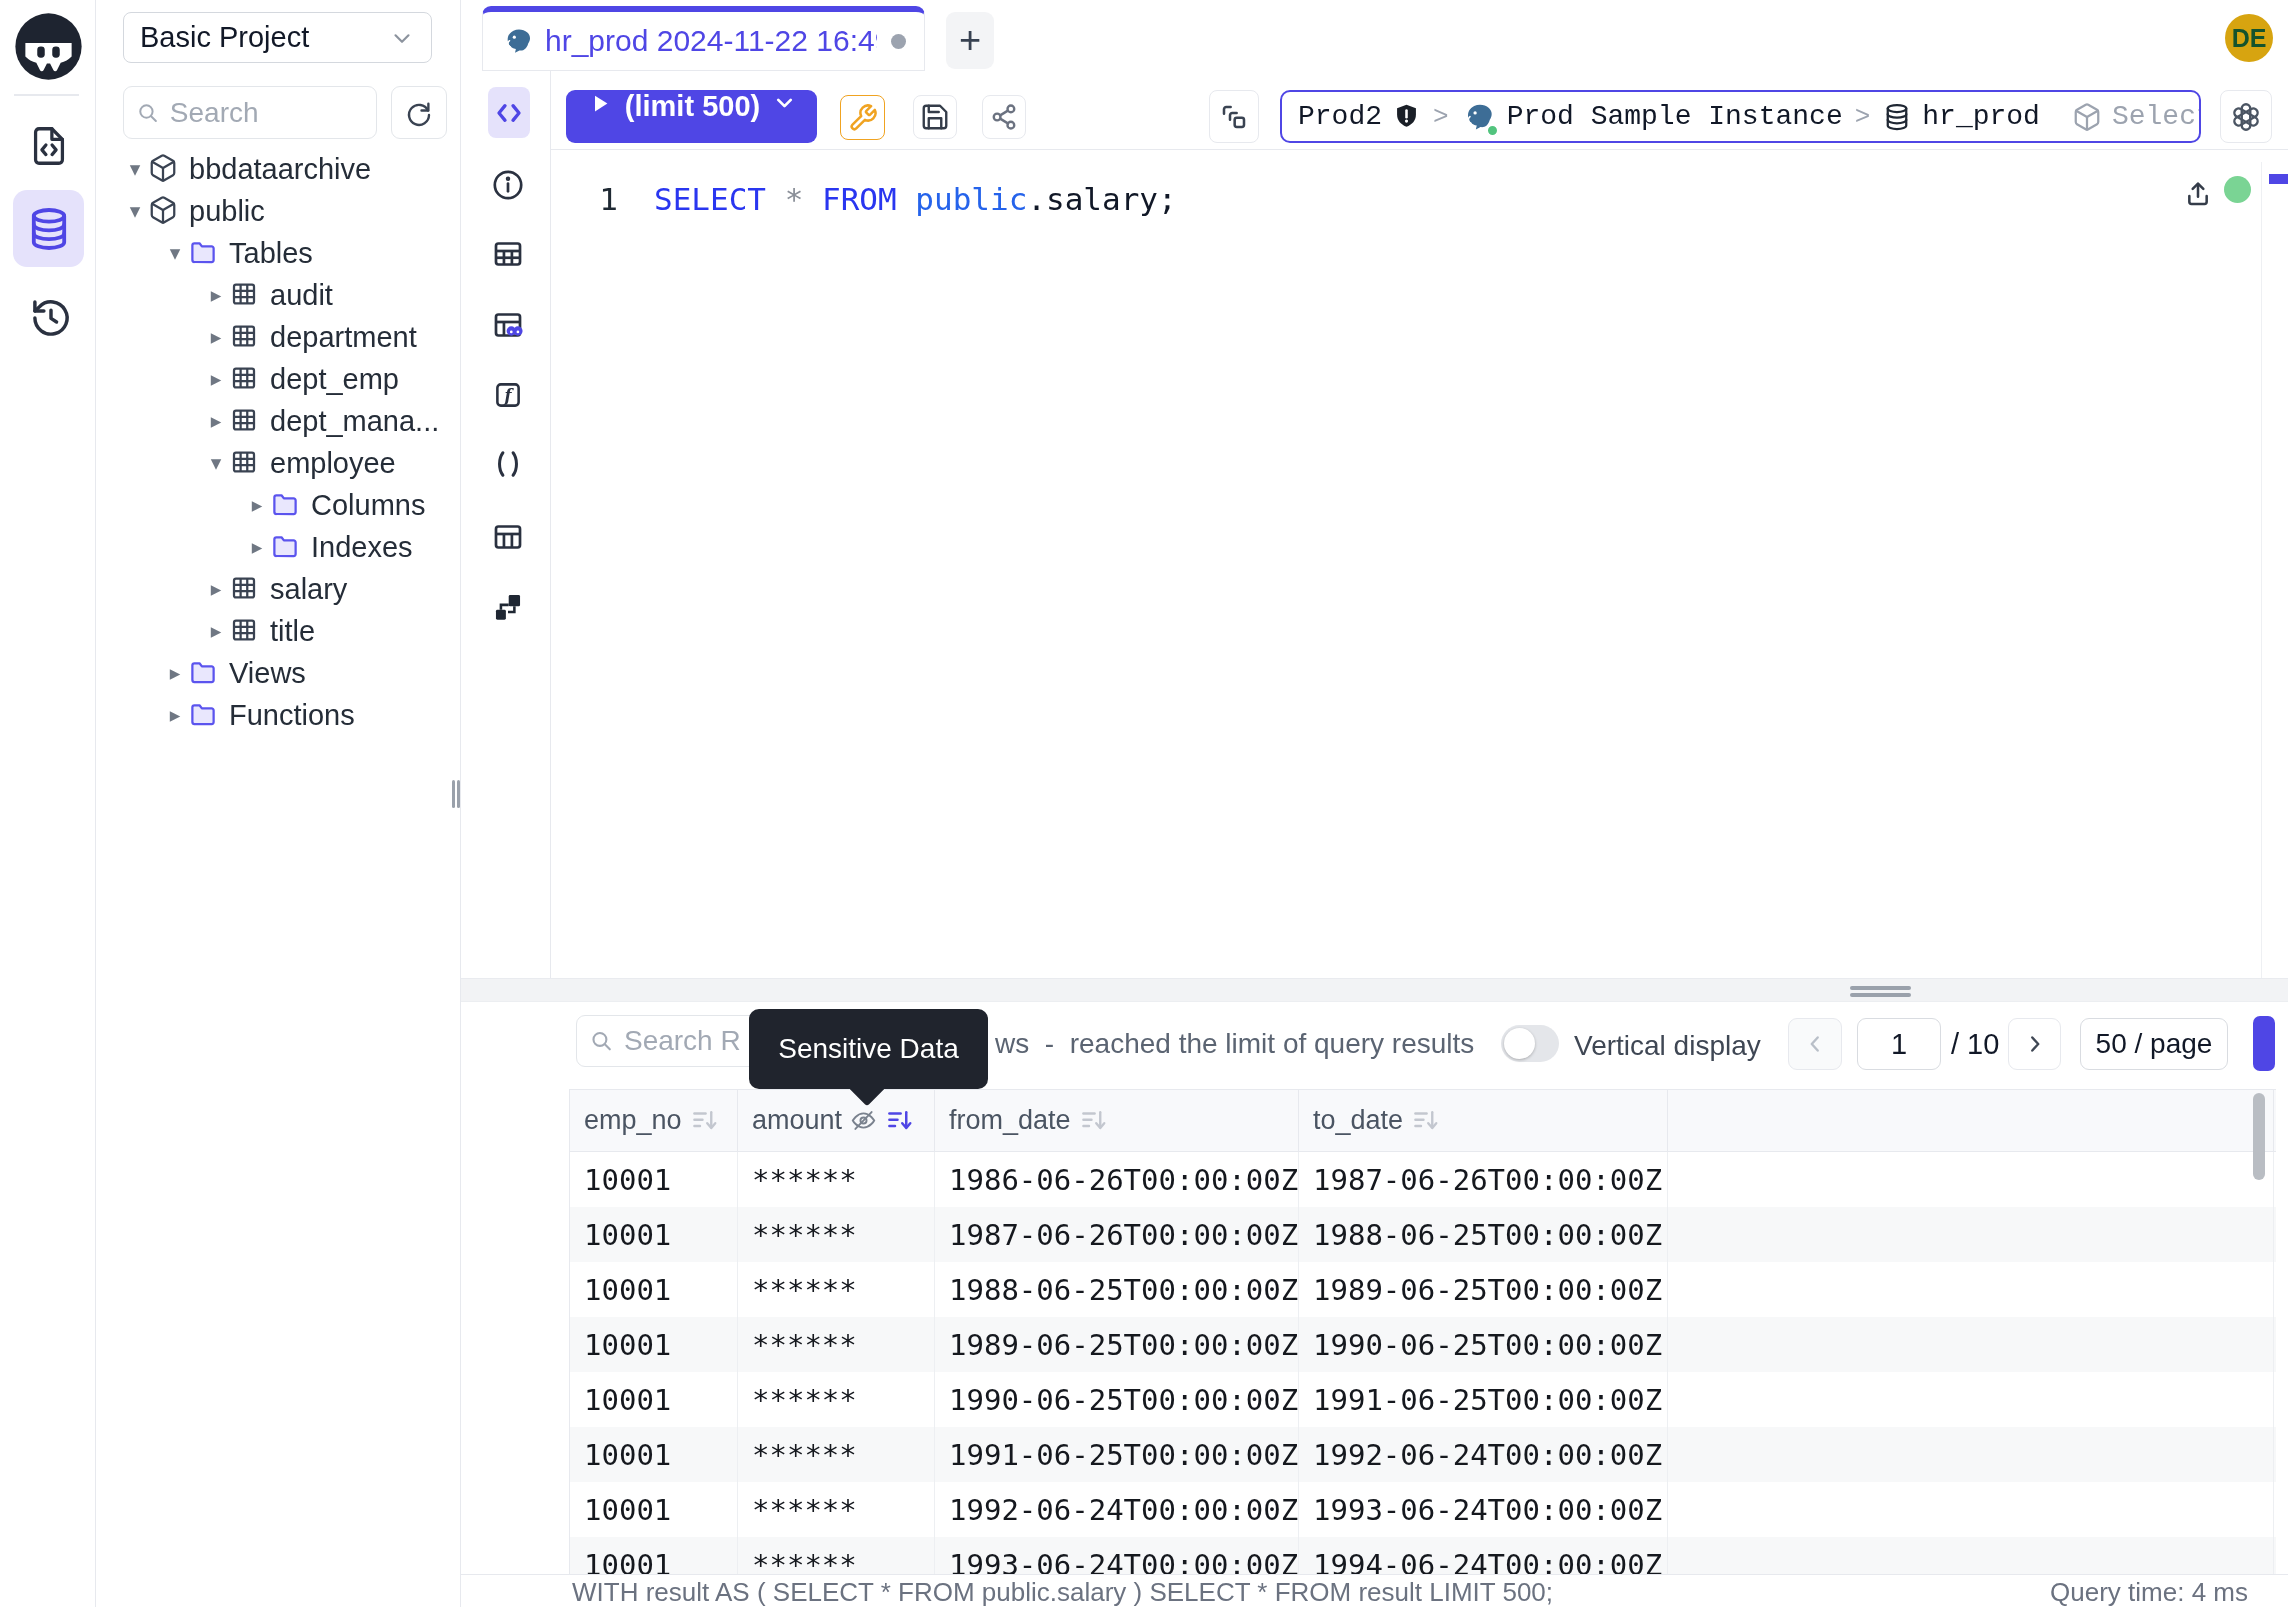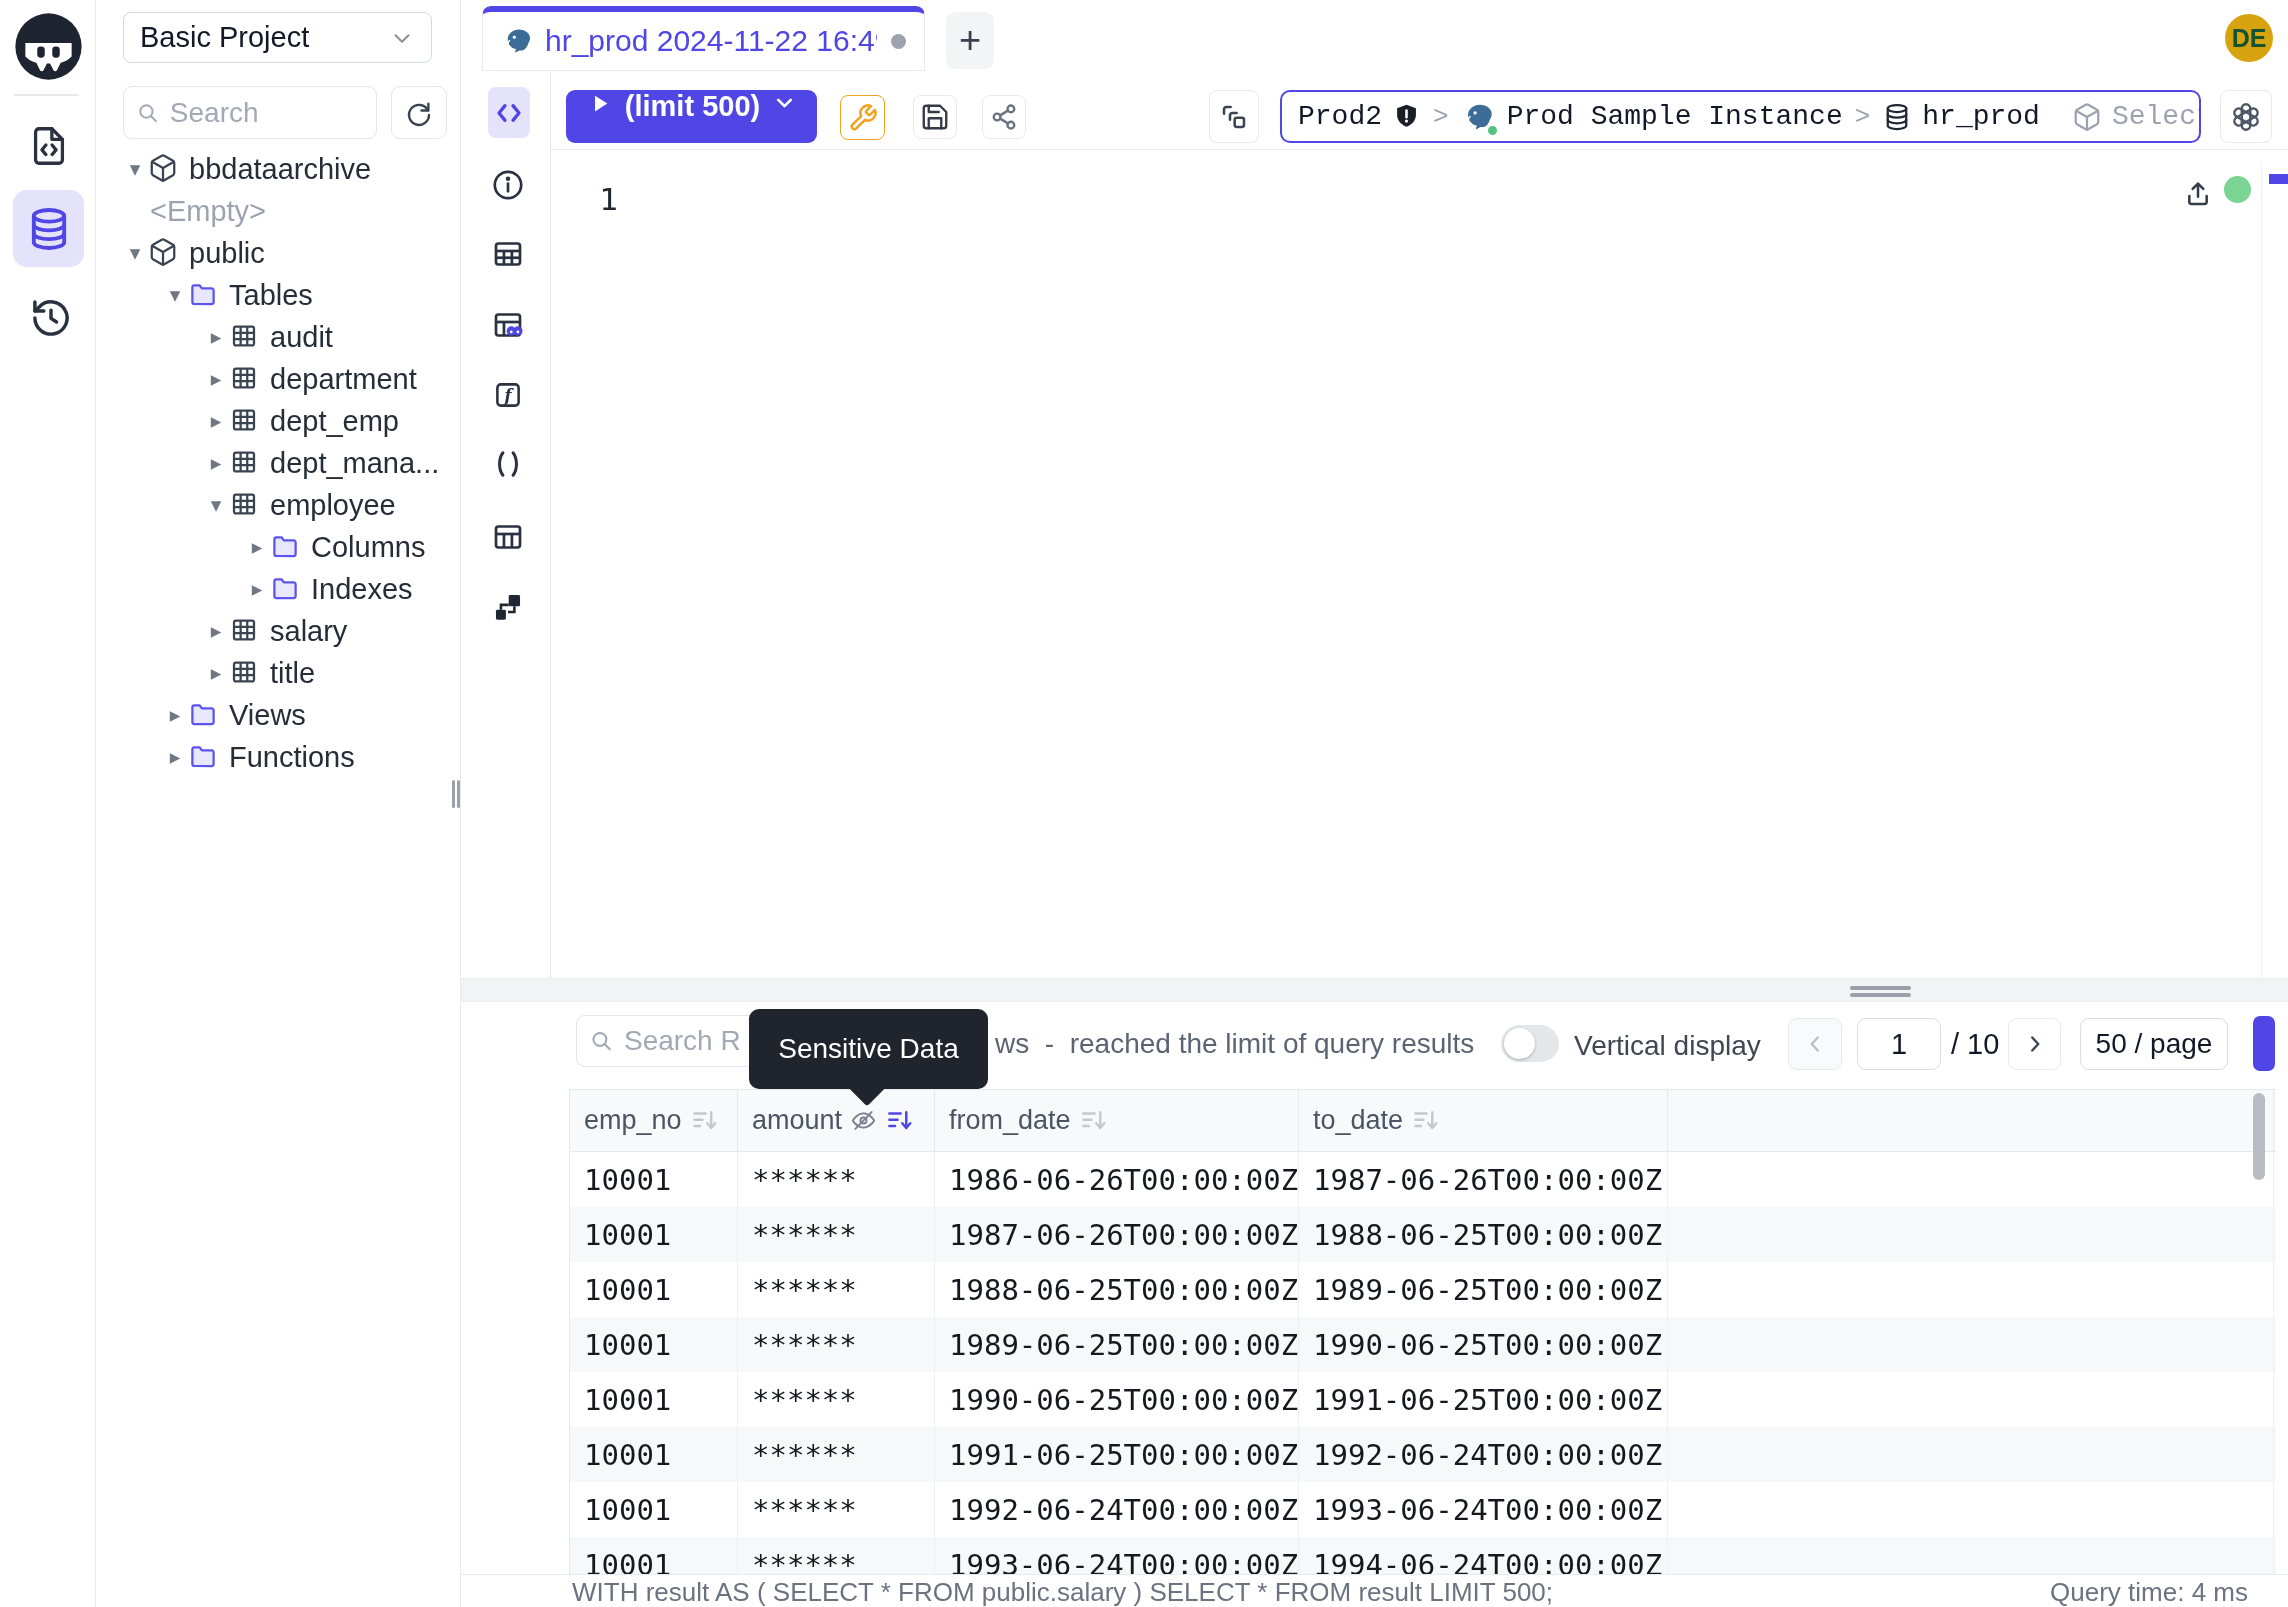--- a/index.html
+++ b/index.html
@@ -189,23 +189,20 @@
           <span class="caret">▾</span>
           <span class="ticon">
             <svg width="30" height="30" viewBox="0 0 24 24" fill="none" stroke="#3a4352" stroke-width="1.8" stroke-linecap="round" stroke-linejoin="round">
               <path d="M21 16V8a2 2 0 0 0-1-1.73l-7-4a2 2 0 0 0-2 0l-7 4A2 2 0 0 0 3 8v8a2 2 0 0 0 1 1.73l7 4a2 2 0 0 0 2 0l7-4A2 2 0 0 0 21 16z"></path>
               <polyline points="3.3 7 12 12 20.7 7"></polyline>
               <line x1="12" y1="22" x2="12" y2="12"></line>
             </svg>
           </span>
           <span class="tlabel">bbdataarchive</span>
         </div>
-        <div class="tree-row muted" style="padding-left: 54px;">
-          <span class="tlabel">&lt;Empty&gt;</span>
-        </div>
         <div class="tree-row" style="padding-left: 26px;">
           <span class="caret">▾</span>
           <span class="ticon">
             <svg width="30" height="30" viewBox="0 0 24 24" fill="none" stroke="#3a4352" stroke-width="1.8" stroke-linecap="round" stroke-linejoin="round">
               <path d="M21 16V8a2 2 0 0 0-1-1.73l-7-4a2 2 0 0 0-2 0l-7 4A2 2 0 0 0 3 8v8a2 2 0 0 0 1 1.73l7 4a2 2 0 0 0 2 0l7-4A2 2 0 0 0 21 16z"></path>
               <polyline points="3.3 7 12 12 20.7 7"></polyline>
               <line x1="12" y1="22" x2="12" y2="12"></line>
             </svg>
           </span>
           <span class="tlabel">public</span>
@@ -521,20 +518,21 @@
         <rect x="12.5" y="3.5" width="8" height="8" rx="1" fill="#1f2733"></rect>
         <rect x="3.5" y="14" width="7" height="7" rx="1" fill="#1f2733"></rect>
         <path d="M7 14v-3.5h5.5" fill="none" stroke="#1f2733" stroke-width="1.8"></path>
         <path d="M16.5 11.5v4H12" fill="none" stroke="#1f2733" stroke-width="1.8"></path>
       </svg>
     </div>
   </div>
 
   <div class="abs code-line">
     <span class="gutter">1</span>
+    <span><span class="tok-kw">SELECT</span><span class="tok-plain"> </span><span class="tok-op">*</span><span class="tok-plain"> </span><span class="tok-kw">FROM</span><span class="tok-plain"> </span><span class="tok-ident">public</span><span class="tok-plain">.salary;</span></span>
   </div>
   <div class="abs" style="left:2182px;top:178px;">
     <svg width="32" height="32" viewBox="0 0 24 24" fill="none" stroke="#343c49" stroke-width="1.9" stroke-linecap="round" stroke-linejoin="round">
       <line x1="12" y1="14" x2="12" y2="4.5"></line>
         <polyline points="8 8.2 12 4.2 16 8.2"></polyline>
       <path d="M5.5 13.5v4.4a1.6 1.6 0 0 0 1.6 1.6h9.8a1.6 1.6 0 0 0 1.6-1.6v-4.4"></path>
     </svg>
   </div>
   <div class="abs green-dot"></div>
   <div class="abs ed-scroll-line"></div>

